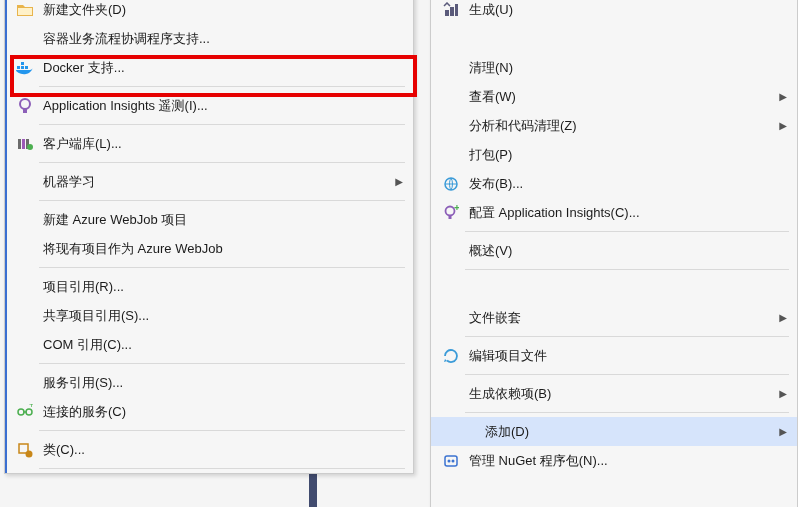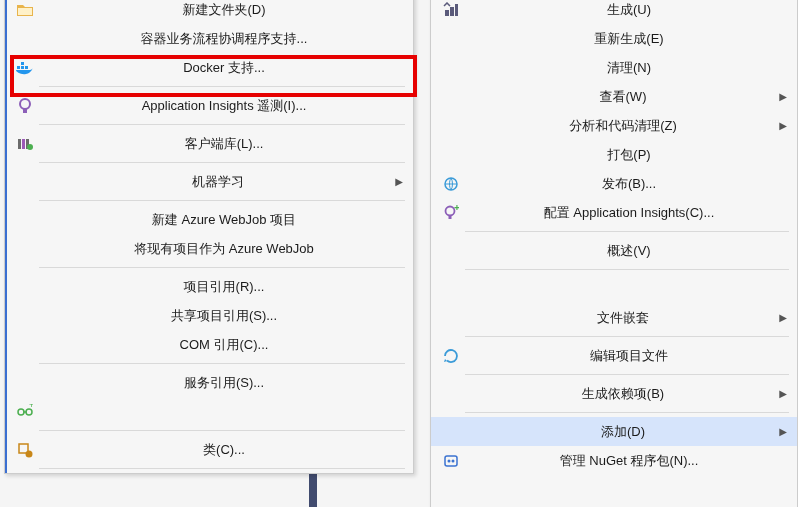--- a/index.html
+++ b/index.html
@@ -55,21 +55,20 @@
       height: 20px;
       display: flex;
       align-items: center;
       justify-content: center;
       flex-shrink: 0;
     }
     .label {
       flex: 1;
       white-space: nowrap;
       padding-left: 4px;
-      text-align: center;
     }
     .arrow {
       width: 12px;
       text-align: center;
       font-size: 10px;
       color: #555;
     }
     .sep {
       height: 1px;
       background: #d9d9d9;
@@ -206,20 +205,21 @@
 
   <div class="item">
     <span class="icon-slot">
       <svg width="16" height="16" viewBox="0 0 16 16">
           <circle cx="4" cy="8" r="3" fill="none" stroke="#4caf50" stroke-width="1.5"></circle>
           <circle cx="12" cy="8" r="3" fill="none" stroke="#4caf50" stroke-width="1.5"></circle>
           <line x1="6" y1="8" x2="10" y2="8" stroke="#4caf50" stroke-width="1.5"></line>
           <text x="12" y="4" font-size="9" fill="#4caf50">+</text>
         </svg>
     </span>
+    <span class="label">连接的服务(C)</span>
   </div>
   <div class="sep"></div>
 
   <div class="item">
     <span class="icon-slot">
       <svg width="16" height="16" viewBox="0 0 16 16">
           <rect x="2" y="2" width="9" height="9" fill="none" stroke="#c88719" stroke-width="1.5"></rect>
           <circle cx="12" cy="12" r="3.5" fill="#c88719"></circle>
         </svg>
     </span>
@@ -237,21 +237,20 @@
           <rect x="7" y="5" width="4" height="9" fill="#5a5a7a"></rect>
           <rect x="12" y="2" width="3" height="12" fill="#5a5a7a"></rect>
           <path d="M1 4l3-3 3 3" fill="none" stroke="#5a5a7a" stroke-width="1.5"></path>
         </svg>
     </span>
     <span class="label">生成(U)</span>
   </div>
 
   <div class="item">
     <span class="icon-slot"></span>
-    <span class="label">重新生成(E)</span>
   </div>
 
   <div class="item">
     <span class="icon-slot"></span>
     <span class="label">清理(N)</span>
   </div>
 
   <div class="item">
     <span class="icon-slot"></span>
     <span class="label">查看(W)</span>

